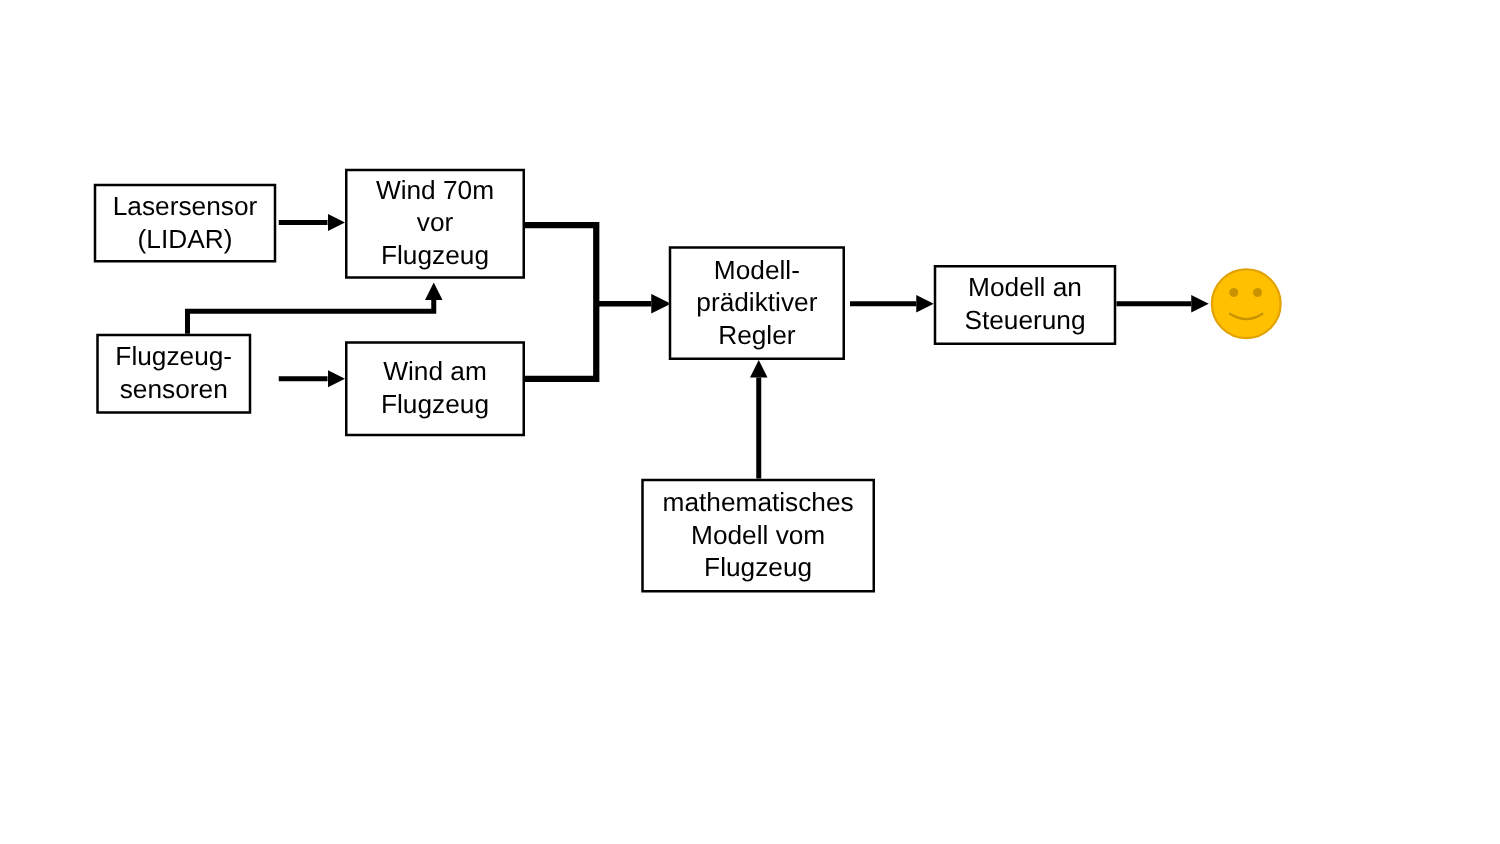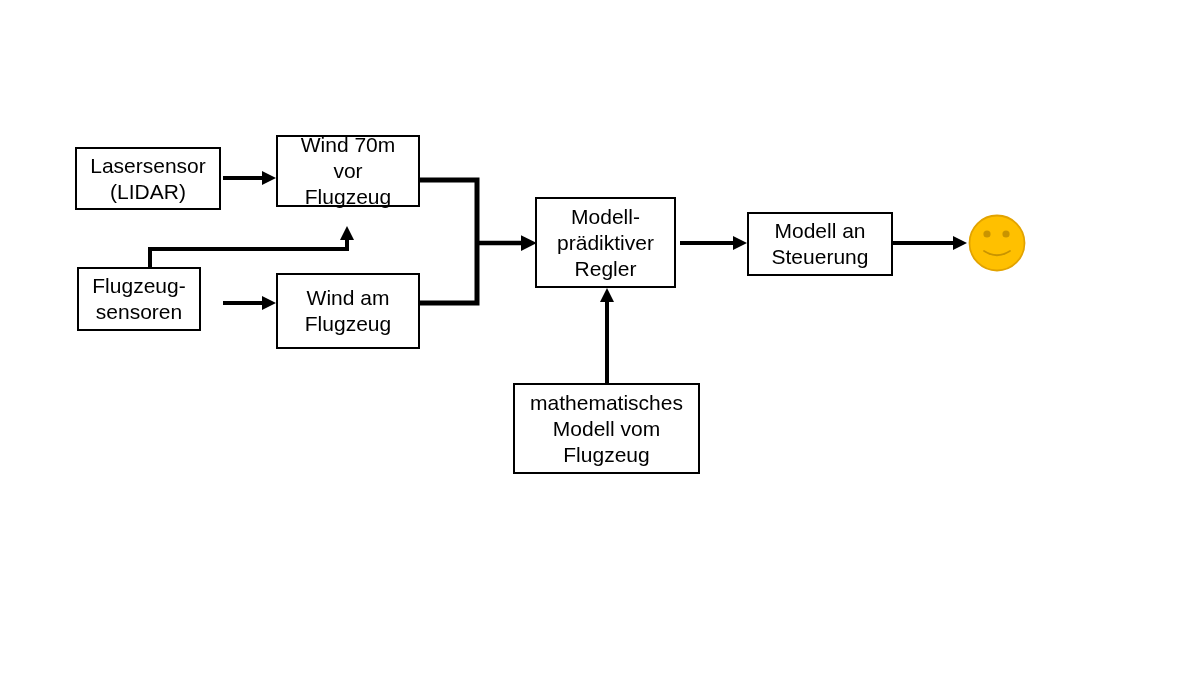--- a/index.html
+++ b/index.html
@@ -21,21 +21,21 @@
     justify-content: center;
     text-align: center;
     font-size: 21px;
     line-height: 26px;
     color: #000000;
   }
   .node .label {
     white-space: pre-line;
   }
   #n-lasersensor      { left: 75px;  top: 147px; width: 146px; height: 63px; }
-  #n-wind70m          { left: 276px; top: 135px; width: 144px; height: 72px; }
+  #n-wind70m          { left: 276px; top: 135px; width: 144px; height: 88px; }
   #n-flugzeugsensoren { left: 77px;  top: 267px; width: 124px; height: 64px; }
   #n-windam           { left: 276px; top: 273px; width: 144px; height: 76px; }
   #n-regler           { left: 535px; top: 197px; width: 141px; height: 91px; }
   #n-servos           { left: 747px; top: 212px; width: 146px; height: 64px; }
   #n-mathmodell       { left: 513px; top: 383px; width: 187px; height: 91px; }
   .connector-layer, .smiley {
     position: absolute;
   }
   .connector-layer { left: 0; top: 0; }
   .smiley { left: 965px; top: 211px; }

